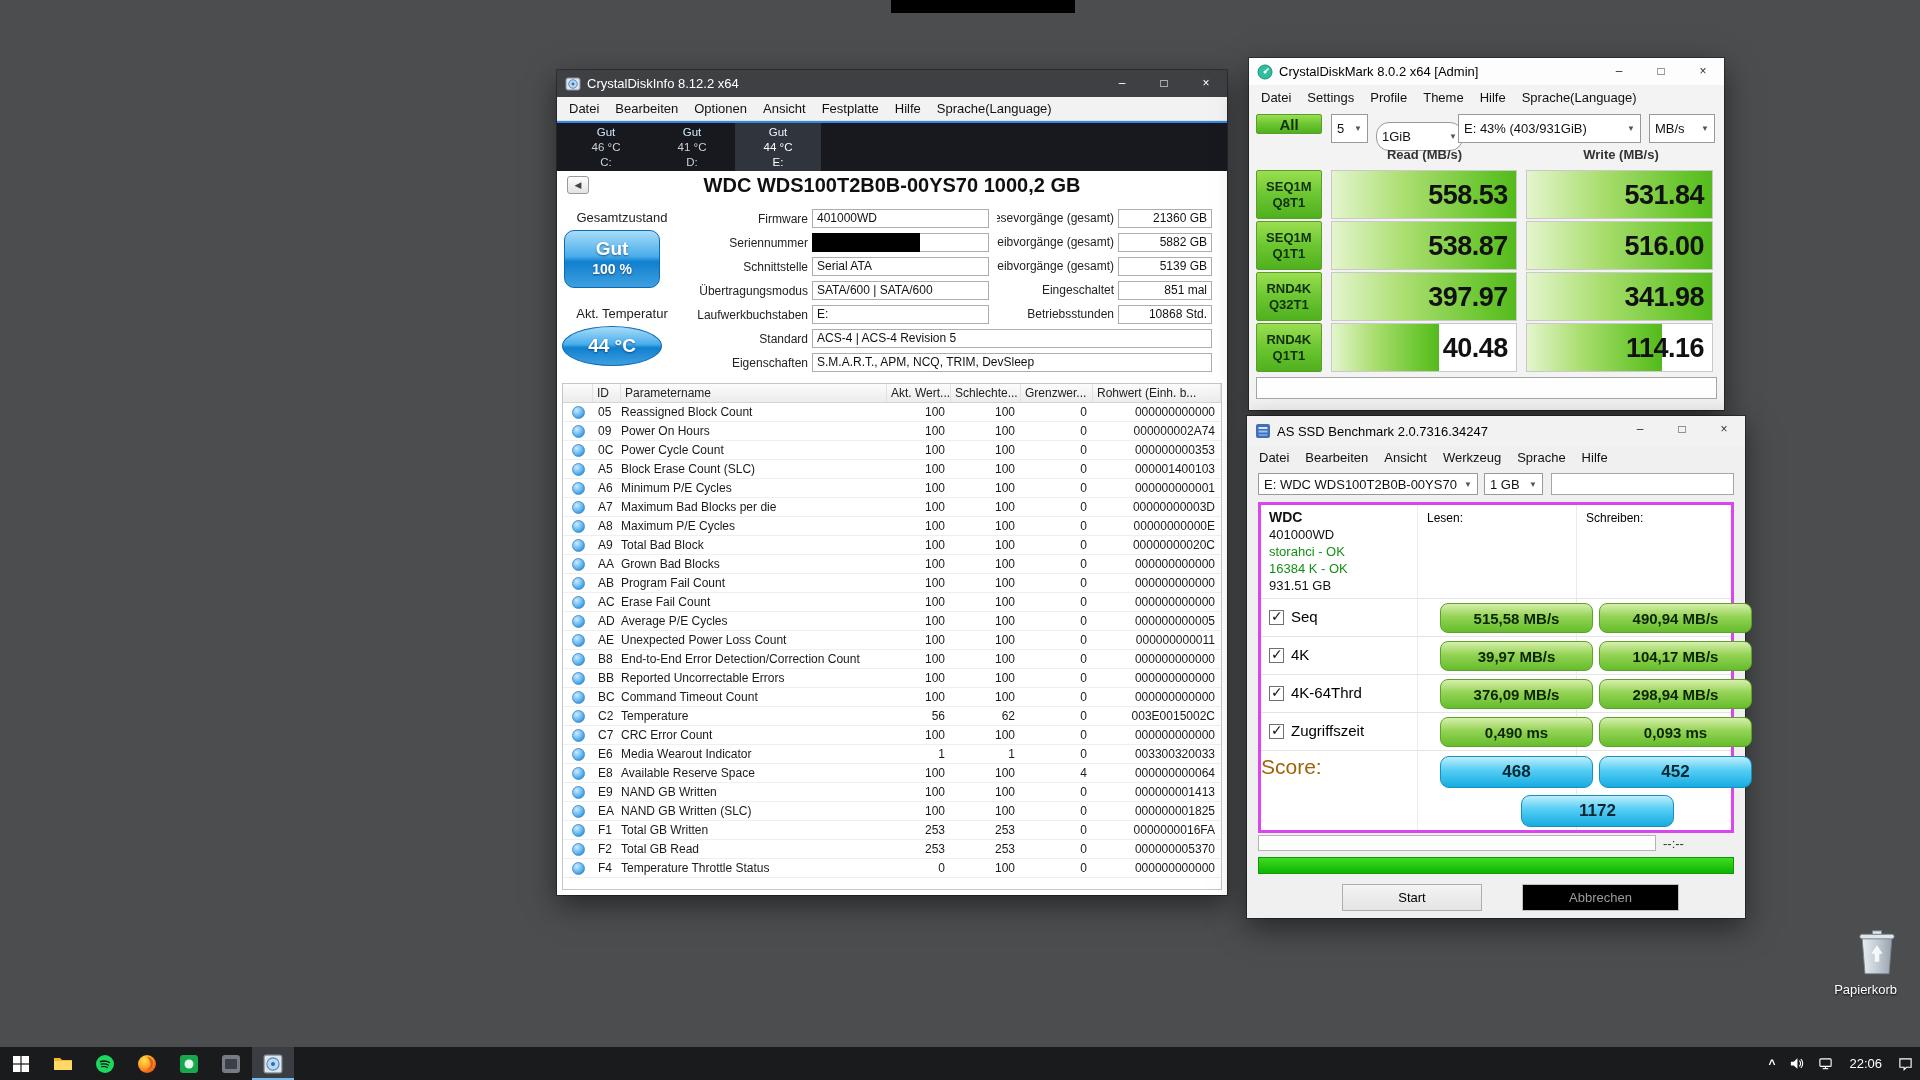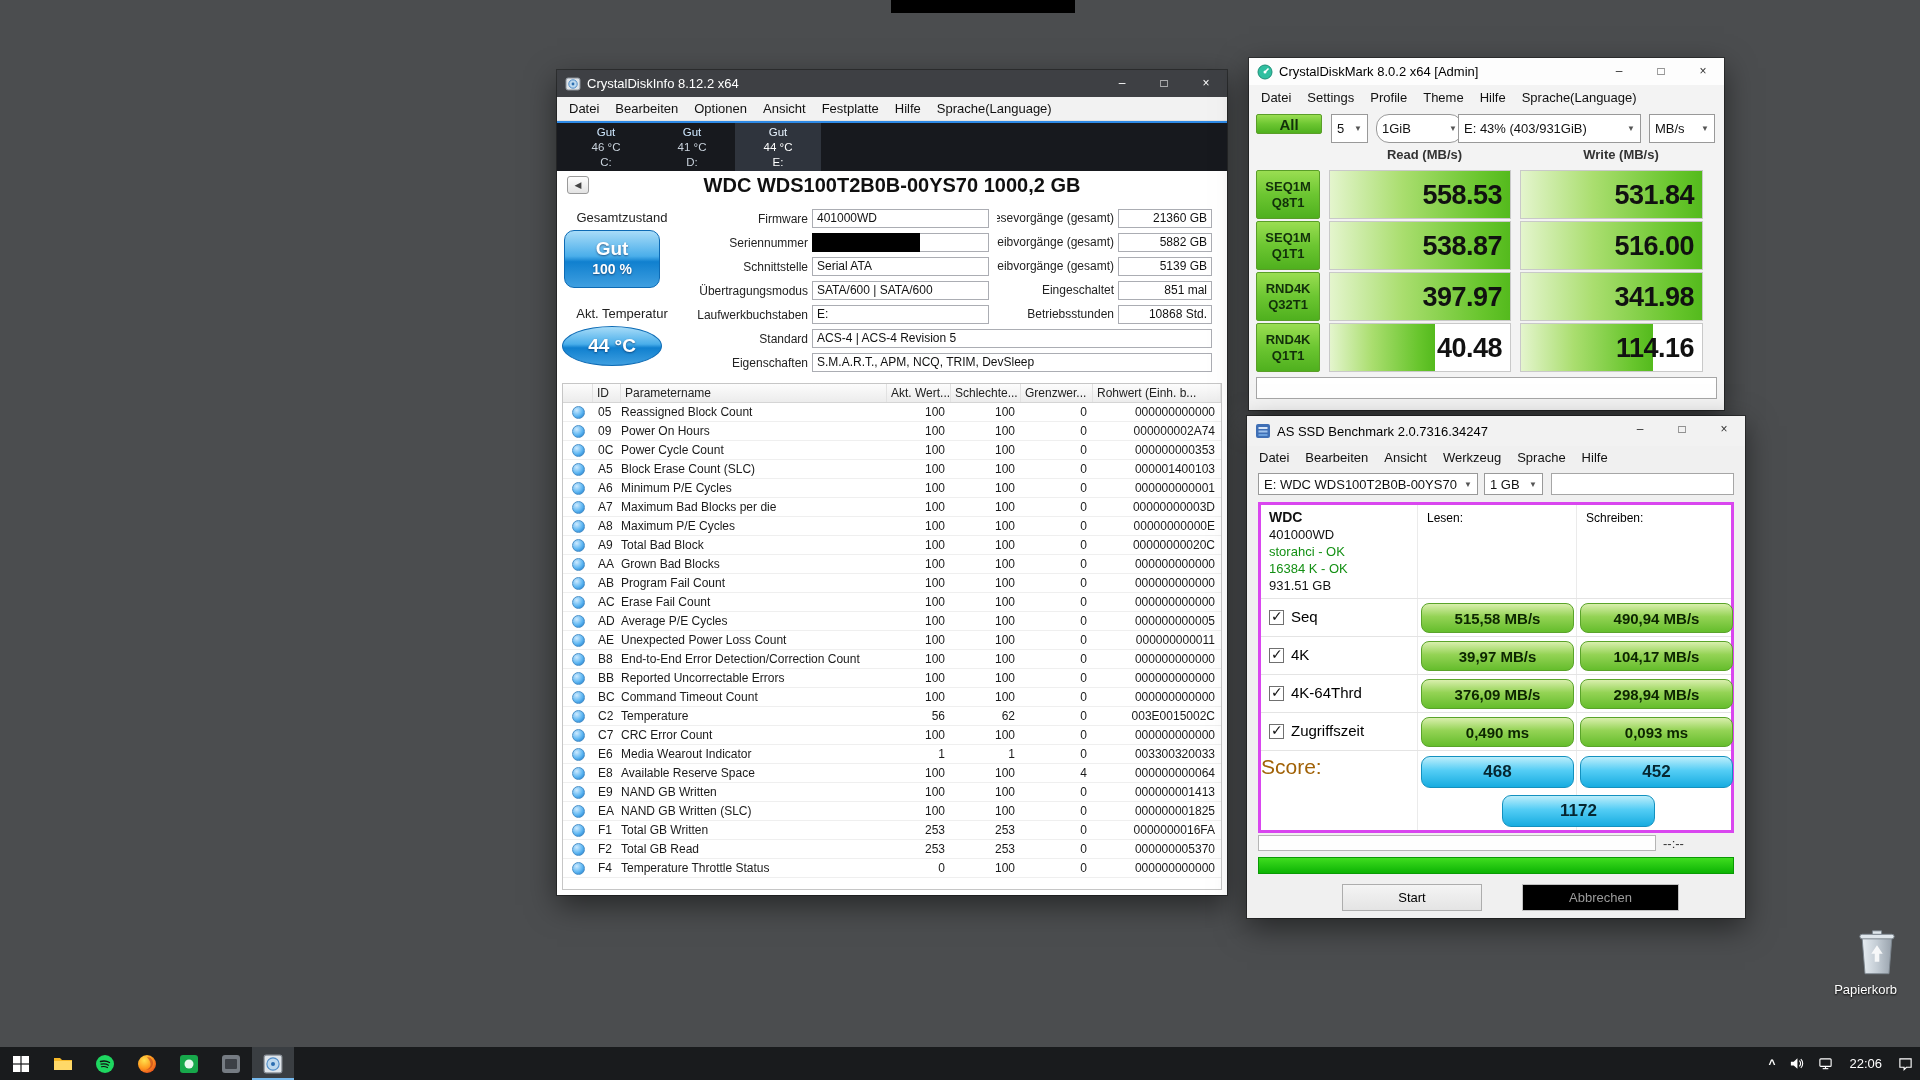--- a/index.html
+++ b/index.html
@@ -73,31 +73,31 @@
   
   .cdm { left:1249px; top:58px; width:475px; height:352px; background:#f3f3f3; }
   .cdm .menubar { background:#f3f3f3; }
   .cdm-btn { background:linear-gradient(180deg,#9ade52 0%,#6cc631 50%,#4fb01e 100%); border:1px solid #5a9e28;
              color:#12300a; font-weight:bold; display:flex; flex-direction:column; align-items:center; justify-content:center; border-radius:2px; }
   .cdm-all { position:absolute; left:7px; top:56px; width:66px; height:20px; font-size:15px; }
   .combo { background:#fff; border:1px solid #999; display:flex; align-items:center; justify-content:space-between;
            padding:0 5px; font-size:13px; color:#111; position:absolute; white-space:nowrap; overflow:hidden; }
   .combo-arrow { font-size:8px; color:#555; margin-left:4px; flex:none; }
   .cdm-c1 { left:82px;  top:56px; width:37px;  height:29px; }
-  .cdm-c2 { left:127px; top:56px; width:87px;  height:29px;border-radius:13px; }
+  .cdm-c2 { left:127px; top:64px; width:87px;  height:29px;border-radius:13px; }
   .cdm-c3 { left:209px; top:56px; width:183px; height:29px; }
   .cdm-c4 { left:400px; top:56px; width:66px;  height:29px; }
   .cdm-head { position:absolute; top:89px; height:18px; font-size:13px; font-weight:bold; color:#333; text-align:center; }
   .cdm-head.read  { left:82px;  width:187px; }
   .cdm-head.write { left:278px; width:188px; }
   .cdm-rows { position:absolute; left:7px; top:112px; width:461px; }
   .cdm-row { display:flex; margin-bottom:2px; height:49px; }
   .test-btn { width:66px; height:49px; margin-right:9px; font-size:13px; line-height:16px; }
   .cdm-cell { position:relative; width:187px; height:49px; background:#fff; border:1px solid #c9c9c9; margin-right:9px; overflow:hidden; }
-  .cdm-cell.w { width:188px; margin-right:14px; }
+  .cdm-cell.w { width:188px; margin-right:4px; }
   .cdm-fill { position:absolute; left:0; top:0; bottom:0; background:linear-gradient(90deg,#e4f5cd 0%,#aade6f 40%,#67c52c 85%,#54ba1d 100%); }
   .cdm-val { position:absolute; right:8px; top:50%; transform:translateY(-50%); font-size:27px; font-weight:bold; color:#111; letter-spacing:-0.5px; }
   .cdm-comment { position:absolute; left:7px; top:319px; width:461px; height:22px; background:#fff; border:1px solid #a6a6a6; }
 
   
   .assd { left:1247px; top:416px; width:498px; height:502px; background:#f0f0f0; }
   .assd .tbar { height:30px; background:#f2f2f2; color:#000; }
   .assd .menubar { background:#f0f0f0; height:22px; }
   .as-c1 { left:11px;  top:57px; width:220px; height:22px; }
   .as-c2 { left:237px; top:57px; width:59px;  height:22px; }
@@ -108,21 +108,21 @@
   .as-info { position:absolute; left:8px; top:4px; font-size:13px; line-height:17px; color:#111; white-space:nowrap; }
   .as-info .b { font-weight:bold; font-size:14px; }
   .as-info .ok { color:#149014; }
   .as-h { position:absolute; top:6px; font-size:12px; color:#000; }
   .as-h.read { left:166px; } .as-h.write { left:325px; }
   .as-rows { position:absolute; left:0; top:93px; width:100%; border-top:1px solid #e4e4e4; }
   .as-row { position:relative; height:38px; border-bottom:1px solid #e4e4e4; }
   .cbx { position:absolute; left:8px; top:11px; width:15px; height:15px; border:1px solid #707070; background:#fff; }
   .cbx-mark { position:absolute; left:1px; top:-3px; font-size:14px; font-weight:bold; color:#111; }
   .as-test-label { position:absolute; left:30px; top:9px; font-size:15px; color:#000; white-space:nowrap; }
-  .pill { position:absolute; width:153px; height:30px; border-radius:8px; display:flex; align-items:center; justify-content:center; white-space:nowrap; }
+  .pill { position:absolute; width:153px; height:30px; border-radius:8px; display:flex; align-items:center; justify-content:center; white-space:nowrap;margin-left:19px; }
   .pill.read { left:160px; top:4px; } .pill.write { left:319px; top:4px; }
   .pill.green { background:linear-gradient(180deg,#d9efad 0%,#94d355 45%,#65bd2c 100%); border:1px solid #5aa42a;
                 font-size:15px; font-weight:bold; color:#0c2500; }
   .as-score-label { position:absolute; left:0; top:250px; font-size:21px; color:#a16207; }
   .pill.cyan { background:linear-gradient(180deg,#bdeefb 0%,#54cdf5 45%,#17ace0 100%); border:1px solid #1391bf;
                font-size:17px; font-weight:bold; color:#062630; height:32px; border-radius:9px; }
   .sp-read  { left:160px; top:251px; } .sp-write { left:319px; top:251px; } .sp-total { left:241px; top:290px; }
   .as-track { position:absolute; left:11px; top:419px; width:398px; height:16px; background:#fefefe; border:1px solid #b5b5b5; }
   .as-time { position:absolute; left:416px; top:420px; font-size:13px; color:#333; }
   .as-green { position:absolute; left:11px; top:441px; width:476px; height:17px; background:linear-gradient(180deg,#3fdc1f,#0cb404); border:1px solid #0a9a04; }

